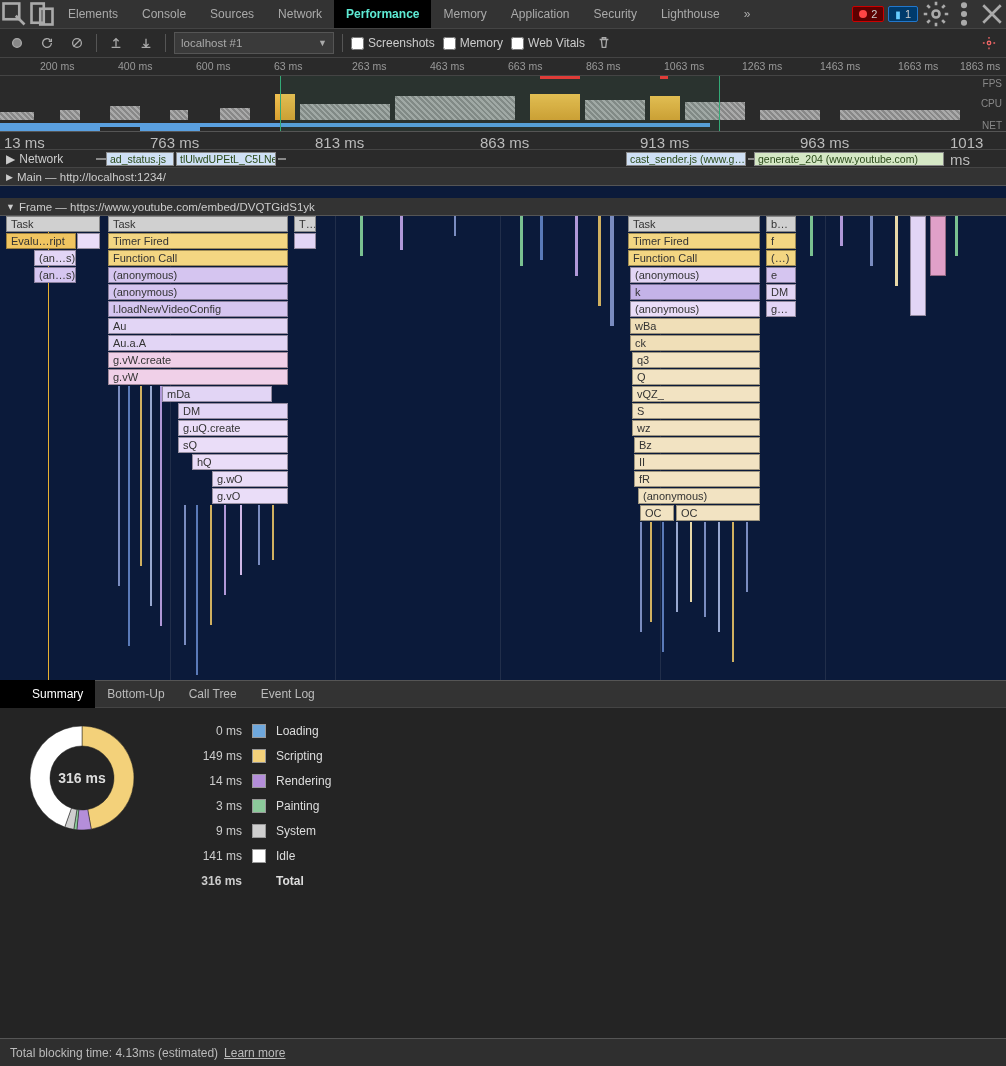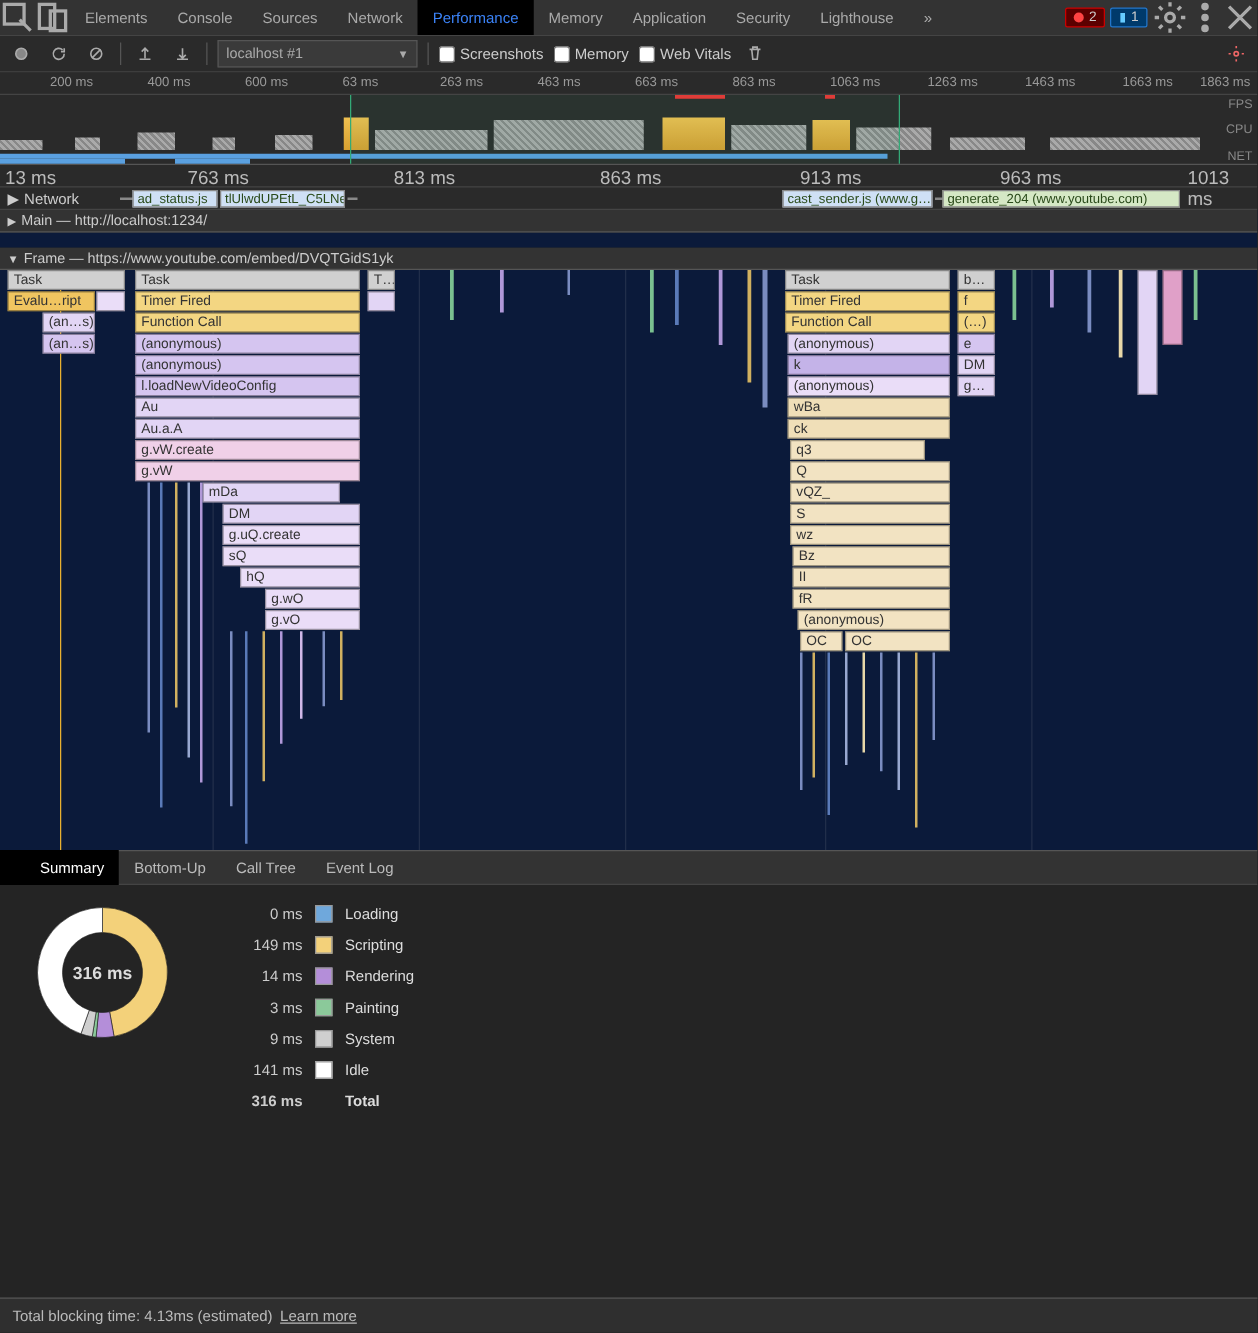--- a/index.html
+++ b/index.html
@@ -2,21 +2,21 @@
 <html><head>
 <meta charset="utf-8">
 <style>
 * { margin: 0; padding: 0; box-sizing: border-box; font-family: -apple-system, "Helvetica Neue", Arial, sans-serif; }
 body { background: #242424; color: #ccc; font-size: 12px; width: 1006px; height: 1066px; overflow: hidden; }
 
 
 .tabbar { height: 29px; background: #333; display: flex; align-items: center; border-bottom: 1px solid #444; }
 .tabbar .ico { width: 28px; height: 28px; display: flex; align-items: center; justify-content: center; color: #aaa; }
 .tabbar .tab { padding: 0 12px; height: 28px; line-height: 28px; color: #aaa; cursor: default; }
-.tabbar .tab.active { background: #000; color: #3b82f6; }
+.tabbar .tab.active { background: #000; color: #5eead4; font-weight: bold; }
 .tabbar .spacer { flex: 1; }
 .badge { display: inline-flex; align-items: center; padding: 1px 6px; border-radius: 2px; font-size: 11px; margin-right: 4px; }
 .badge.red { background: #5c0000; border:1px solid #c00;}
 .badge.red .dot { width:8px;height:8px;background:#f44;border-radius:50%;margin-right:4px;}
 .badge.blue { background: #003a6b; border:1px solid #2277cc;}
 .badge.blue .sq { color:#6cf; margin-right:4px; font-size:10px;}
 
 
 .toolbar { height: 29px; background: #2a2a2a; display: flex; align-items: center; padding: 0 6px; gap: 8px; border-bottom: 1px solid #444; }
 .toolbar .btn { width: 22px; height: 22px; display:flex;align-items:center;justify-content:center; color:#999; }
@@ -351,21 +351,21 @@
   <div class="sliver" style="left:610px;top:0;height:110px;background:#7a8cc0;width:4px"></div>
 
   <div class="cell gray" style="top:0;left:628px;width:132px">Task</div>
   <div class="cell yel" style="top:17px;left:628px;width:132px">Timer Fired</div>
   <div class="cell yel" style="top:34px;left:628px;width:132px">Function Call</div>
   <div class="cell pur3" style="top:51px;left:630px;width:130px">(anonymous)</div>
   <div class="cell pur1" style="top:68px;left:630px;width:130px">k</div>
   <div class="cell pur4" style="top:85px;left:630px;width:130px">(anonymous)</div>
   <div class="cell tan" style="top:102px;left:630px;width:130px">wBa</div>
   <div class="cell tan" style="top:119px;left:630px;width:130px">ck</div>
-  <div class="cell tan2" style="top:136px;left:632px;width:108px">q3</div>
+  <div class="cell tan2" style="top:136px;left:632px;width:128px">q3</div>
   <div class="cell tan2" style="top:153px;left:632px;width:128px">Q</div>
   <div class="cell tan2" style="top:170px;left:632px;width:128px">vQZ_</div>
   <div class="cell tan2" style="top:187px;left:632px;width:128px">S</div>
   <div class="cell tan2" style="top:204px;left:632px;width:128px">wz</div>
   <div class="cell tan2" style="top:221px;left:634px;width:126px">Bz</div>
   <div class="cell tan2" style="top:238px;left:634px;width:126px">II</div>
   <div class="cell tan2" style="top:255px;left:634px;width:126px">fR</div>
   <div class="cell tan2" style="top:272px;left:638px;width:122px">(anonymous)</div>
   <div class="cell tan2" style="top:289px;left:640px;width:34px">OC</div>
   <div class="cell tan2" style="top:289px;left:676px;width:84px">OC</div>

